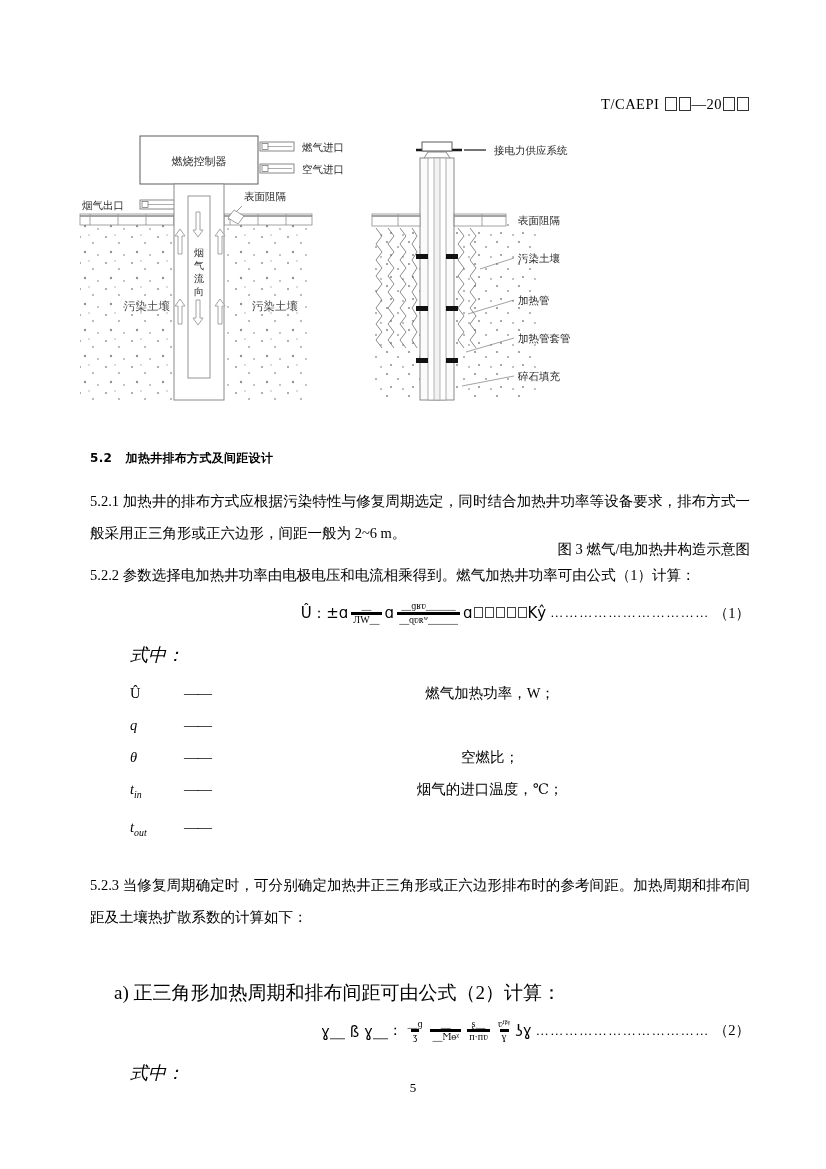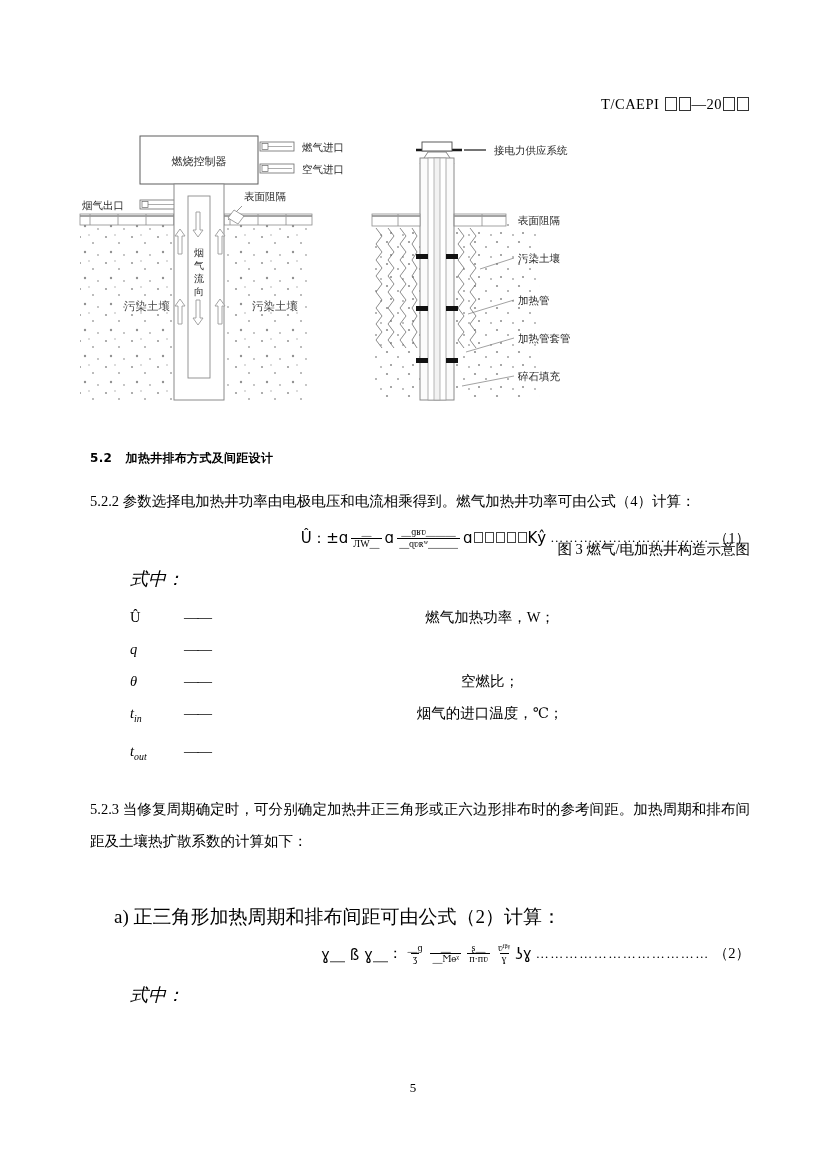--- a/index.html
+++ b/index.html
@@ -114,21 +114,21 @@
   .frac {
     display: inline-flex;
     flex-direction: column;
     align-items: center;
     vertical-align: middle;
     margin: 0 3px;
     font-size: 10px;
     line-height: 1.05;
   }
   .frac .num { padding: 0 2px; }
-  .frac .den { padding: 0 2px; border-top: 1px solid #000000; }
+  .frac .den { padding: 0 2px; border-top: 3px solid #000000; }
 
   .deflist {
     margin: 6px 0 0 0;
   }
   .defrow {
     display: flex;
     align-items: baseline;
     font-size: 14.5px;
     line-height: 32px;
     margin-left: 40px;
@@ -296,22 +296,23 @@
   </div>
 
   <div class="body">
 
     <div class="h2">
       <span>5.2</span>
       &nbsp;
       <span>加热井排布方式及间距设计</span>
     </div>
 
-
-    <p class="p">5.2.2 参数选择电加热井功率由电极电压和电流相乘得到。燃气加热井功率可由公式（4）计算：</p>
+    <p class="p">5.2.1 加热井的排布方式应根据污染特性与修复周期选定，同时结合加热井功率等设备要求，排布方式一般采用正三角形或正六边形，间距一般为 2~6 m。</p>
+
+    <p class="p">5.2.2 参数选择电加热井功率由电极电压和电流相乘得到。燃气加热井功率可由公式（1）计算：</p>
 
     <div class="eq-row">
       <span class="eq-body">
         <span class="glyph">Û</span>
         <span>：</span>
         <span class="glyph">±</span>
         <span class="glyph">ɑ</span>
         <span class="frac">
           <span class="num">⸏</span>
           <span class="den">ЛW⸏</span>

